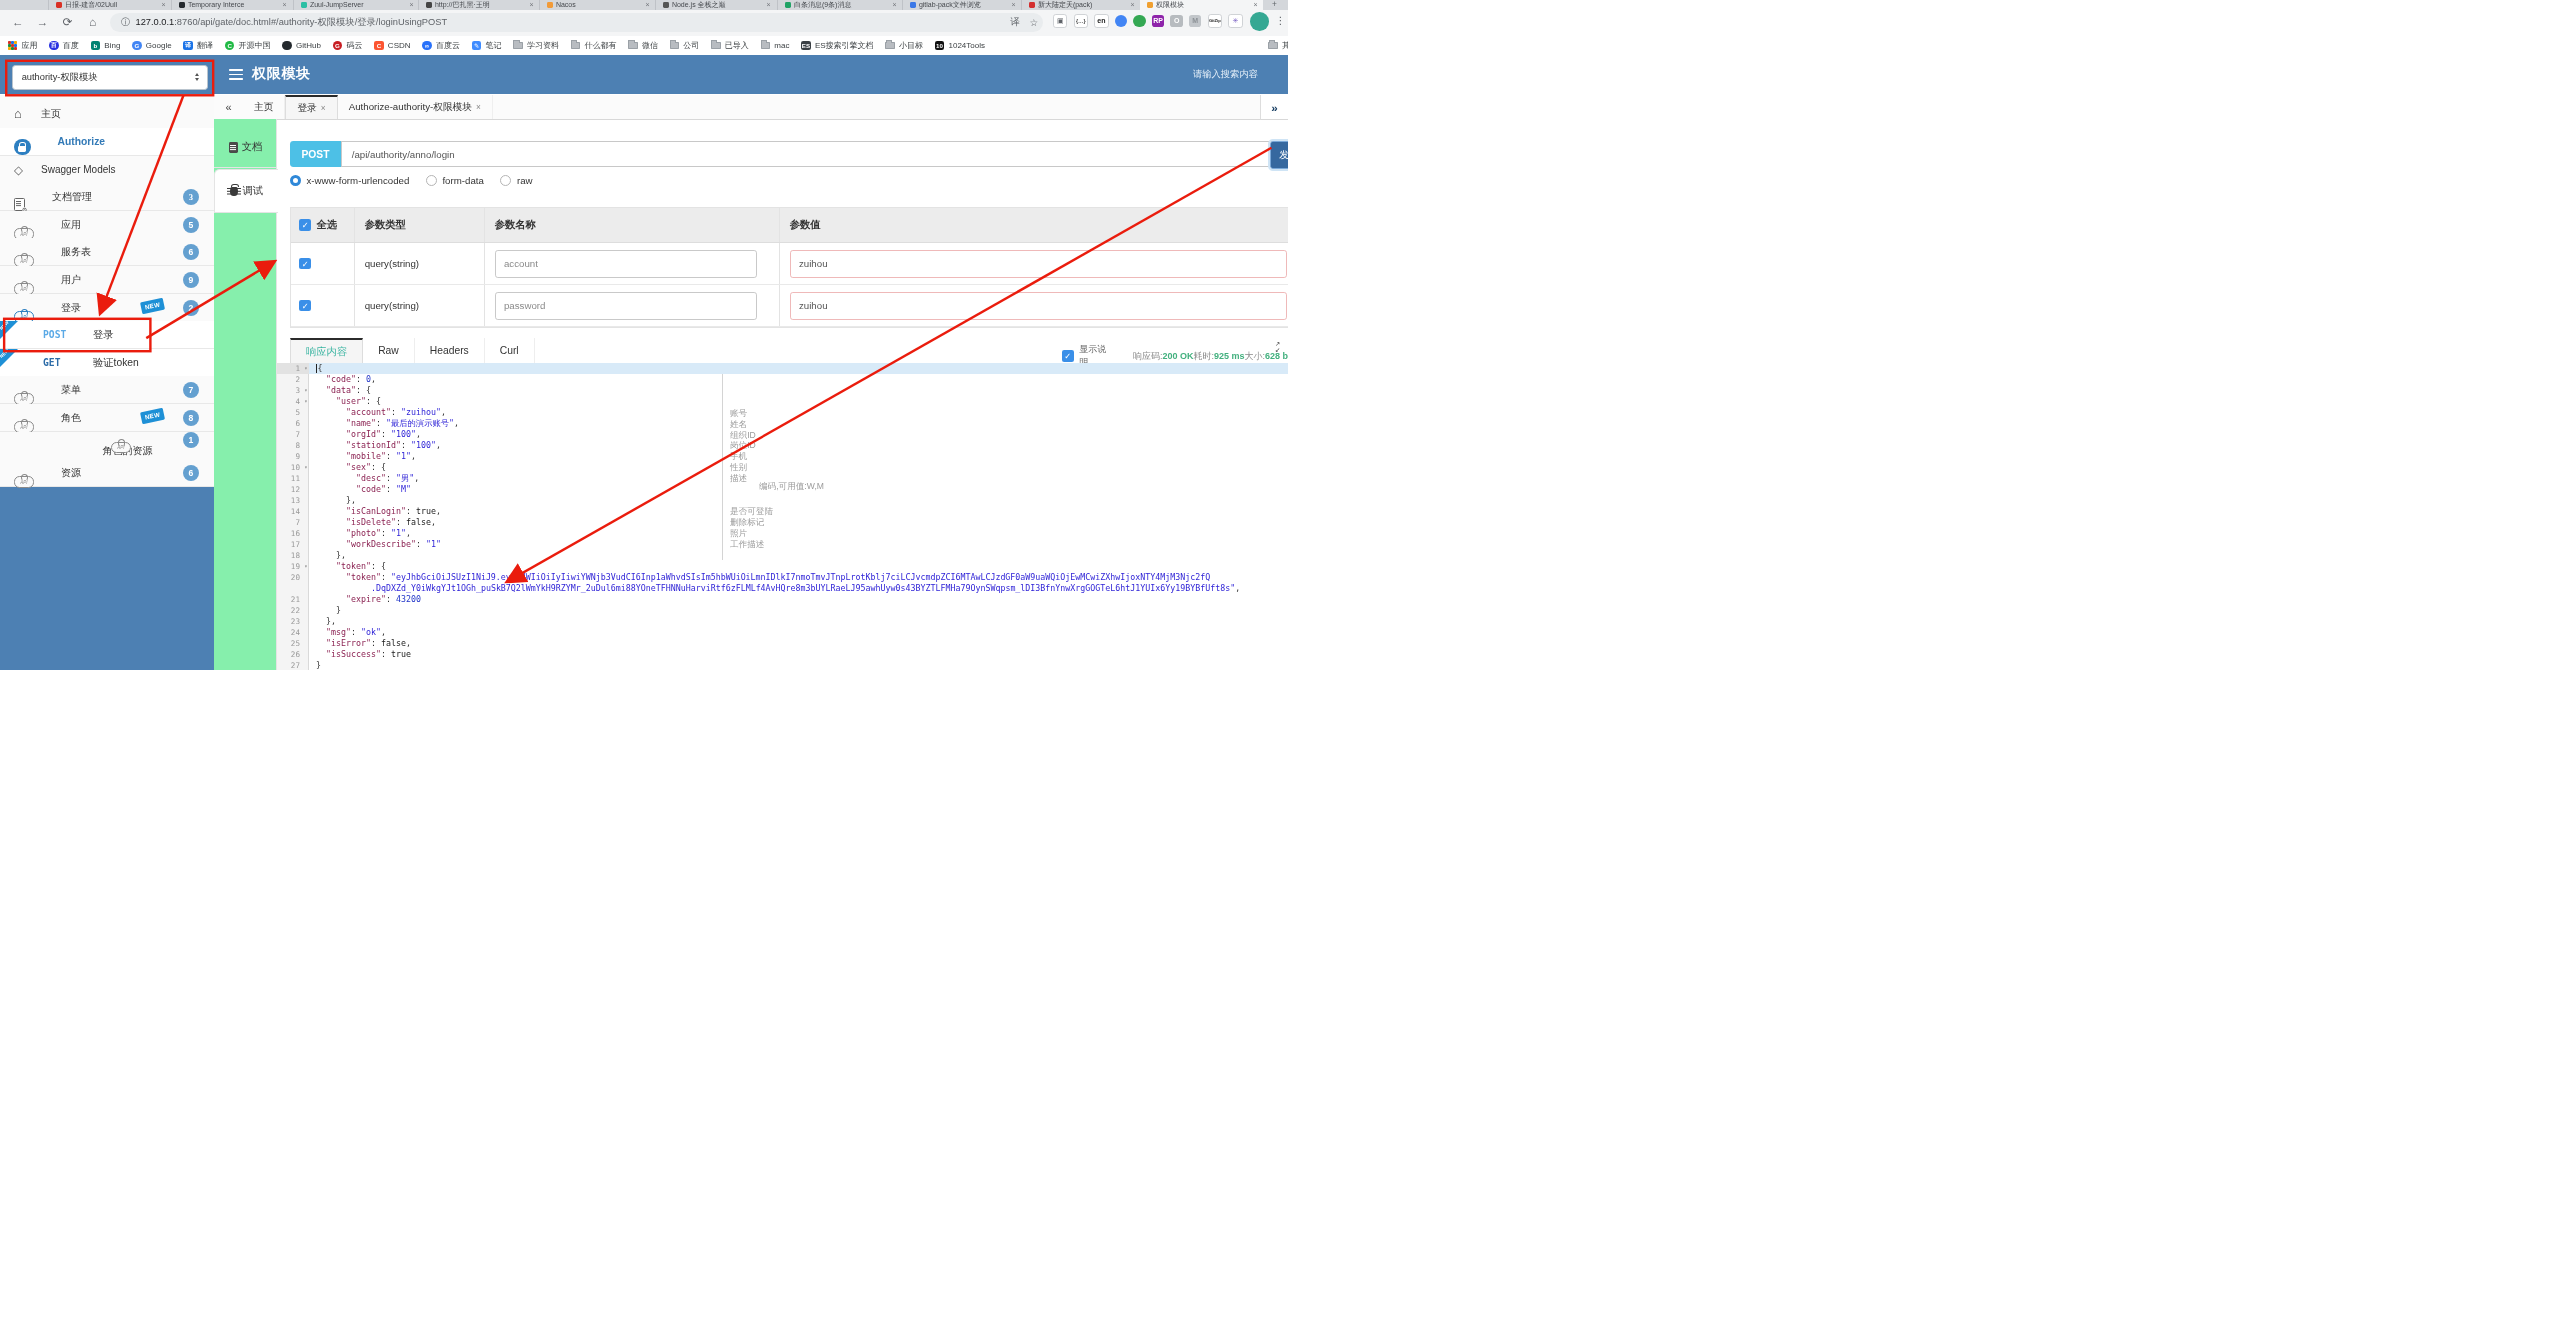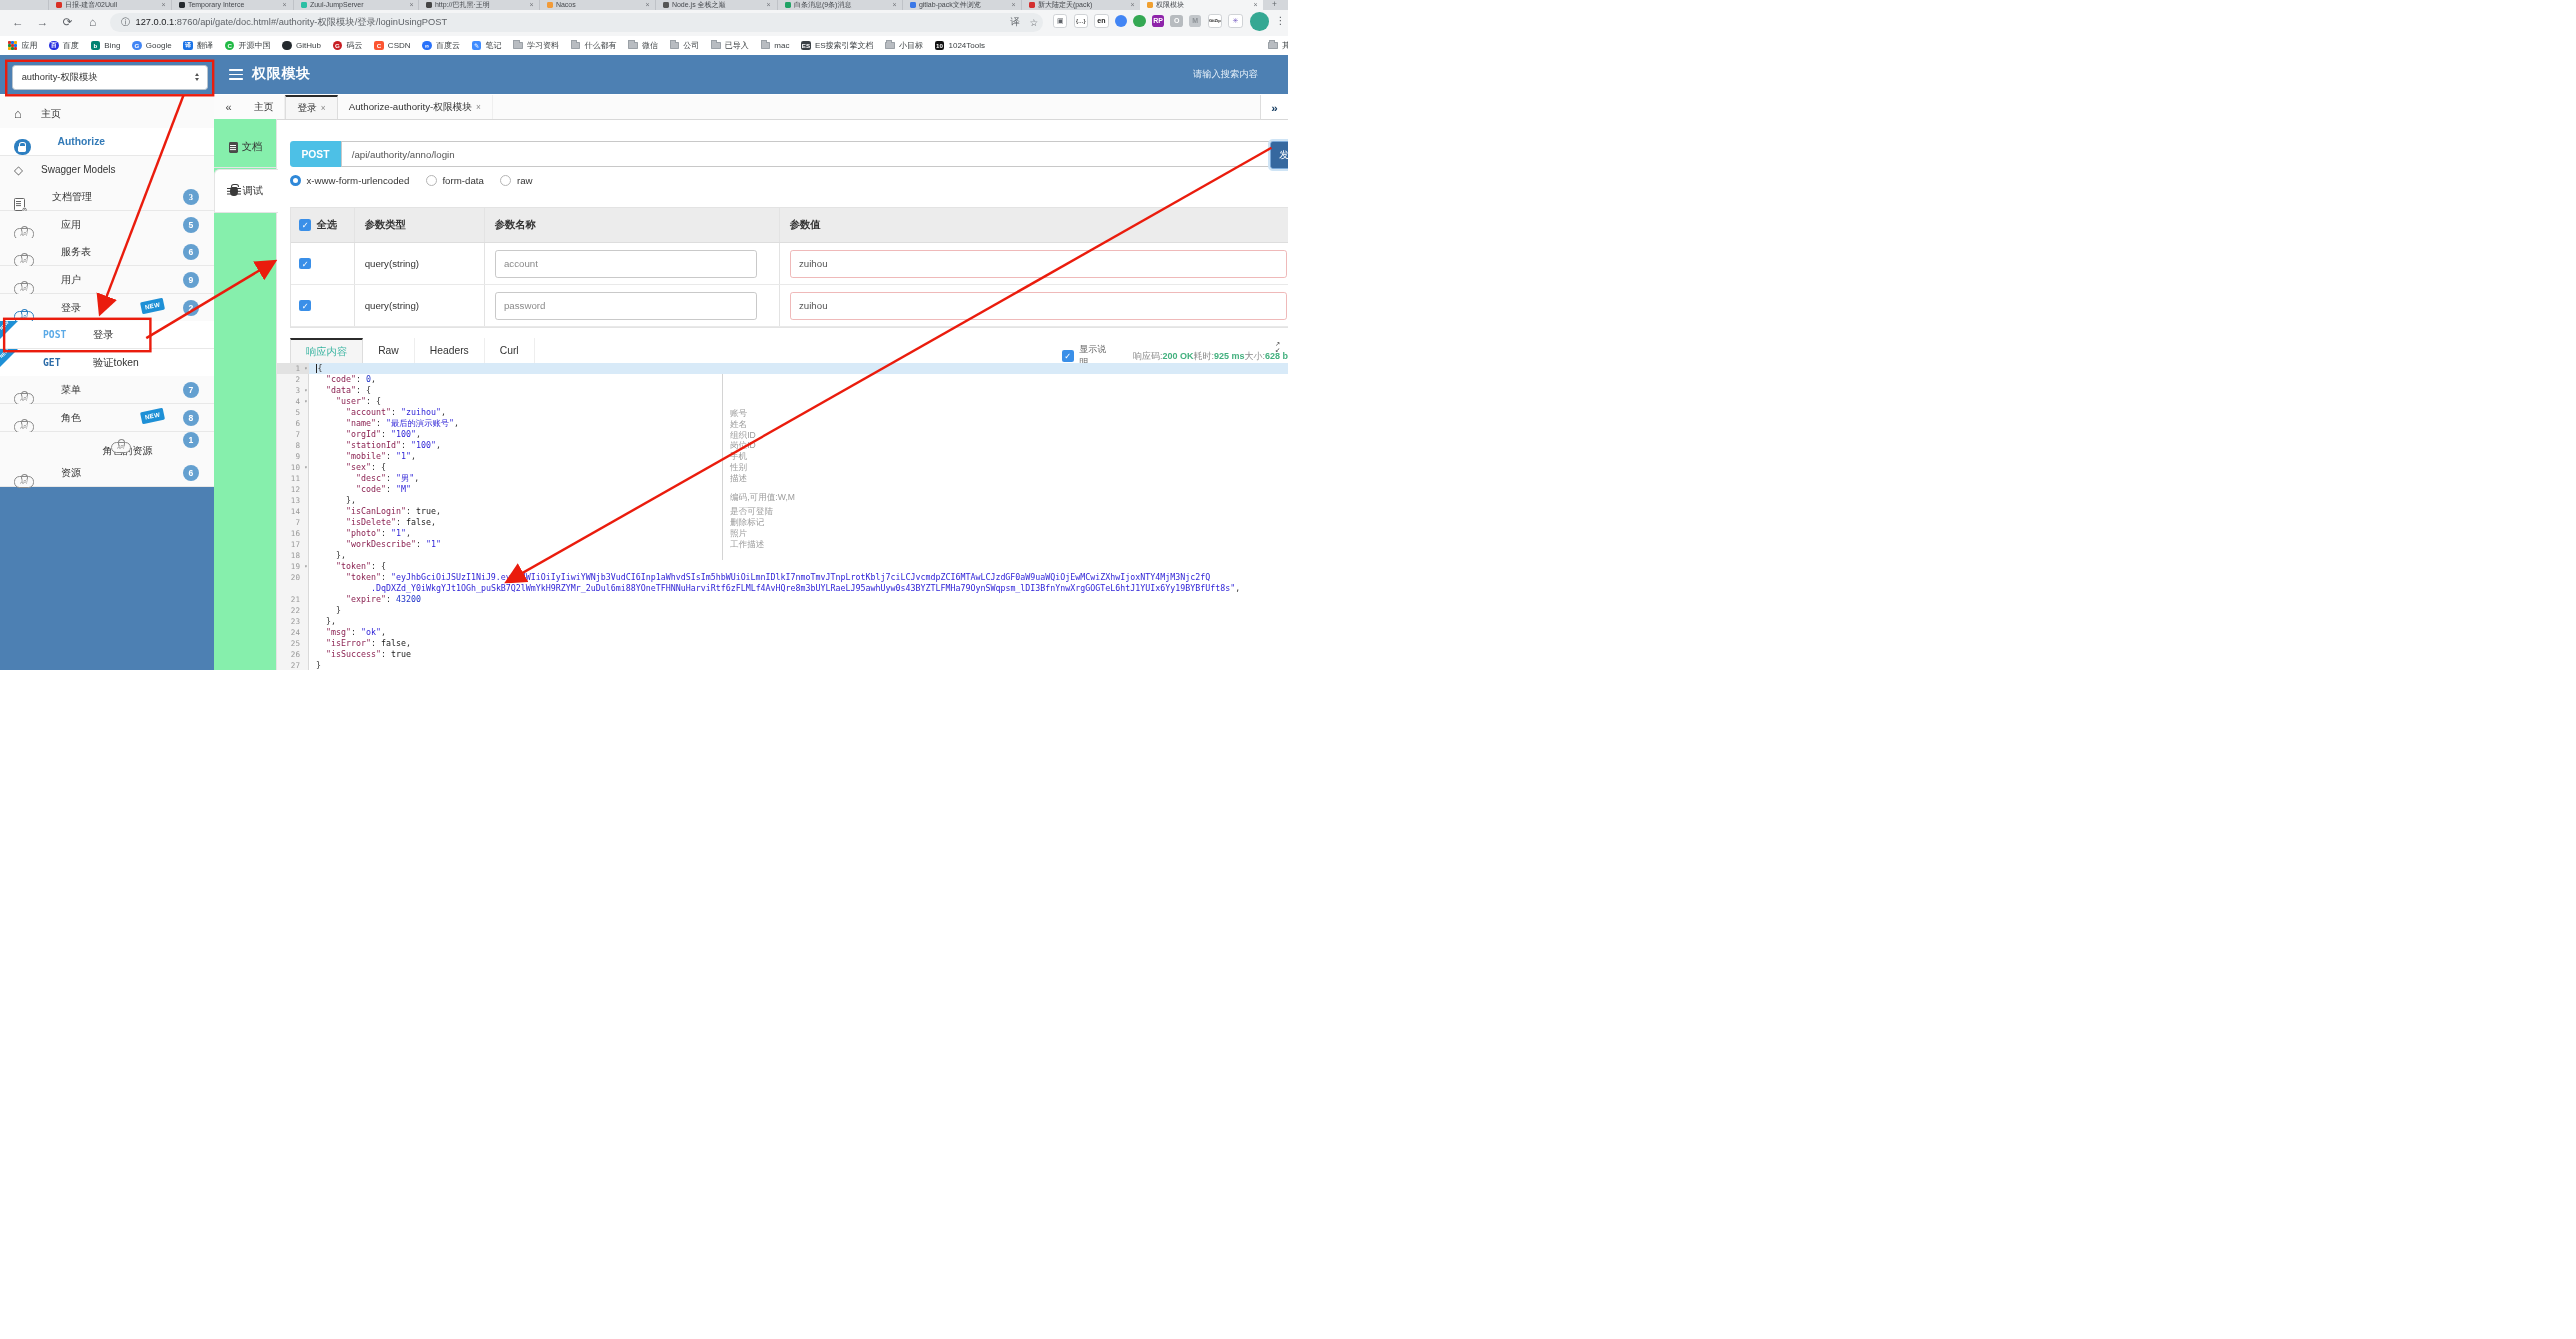--- a/index.html
+++ b/index.html
@@ -549,21 +549,21 @@
       <div class="edrow"><div class="gut">25</div><div class="code" style="padding-left: 17px;"><span class="tk-k">"isError"</span><span class="tk-p">: </span><span class="tk-b">false</span><span class="tk-p">,</span></div></div>
       <div class="edrow"><div class="gut">26</div><div class="code" style="padding-left: 17px;"><span class="tk-k">"isSuccess"</span><span class="tk-p">: </span><span class="tk-b">true</span></div></div>
       <div class="edrow"><div class="gut">27</div><div class="code" style="padding-left: 7px;"><span class="tk-p">}</span></div></div>
       <span class="anno" style="top: 45px;">账号</span>
       <span class="anno" style="top: 56px;">姓名</span>
       <span class="anno" style="top: 67px;">组织ID</span>
       <span class="anno" style="top: 77px;">岗位ID</span>
       <span class="anno" style="top: 88px;">手机</span>
       <span class="anno" style="top: 99px;">性别</span>
       <span class="anno" style="top: 110px;">描述</span>
-      <span class="anno" style="top: 129px;">编码,可用值:W,M</span>
+      <span class="anno" style="top: 118px; margin-left: 29px;">编码,可用值:W,M</span>
       <span class="anno" style="top: 143px;">是否可登陆</span>
       <span class="anno" style="top: 154px;">删除标记</span>
       <span class="anno" style="top: 165px; text-align: right;">照片</span>
       <span class="anno" style="top: 176px;">工作描述</span>
     </div>
 
   <svg class="abs overlay" viewBox="0 0 1867 971">
     <defs>
       <marker id="arr" markerWidth="9" markerHeight="9" refX="7" refY="4.5" orient="auto">
         <path d="M0,0 L9,4.5 L0,9 z" fill="#ea1c0d"></path>

